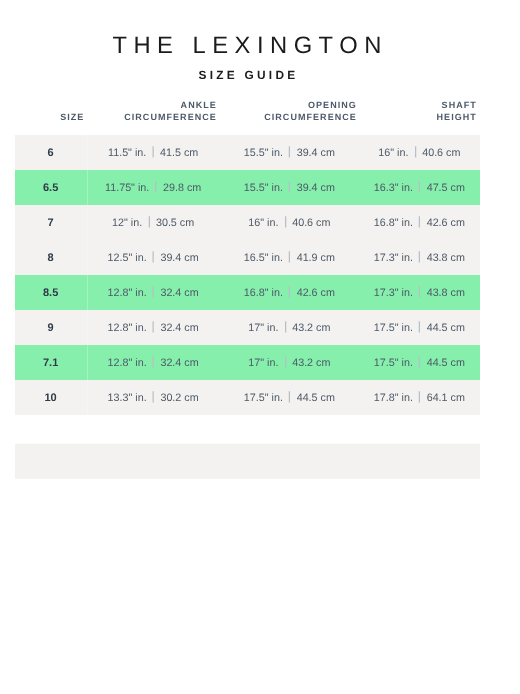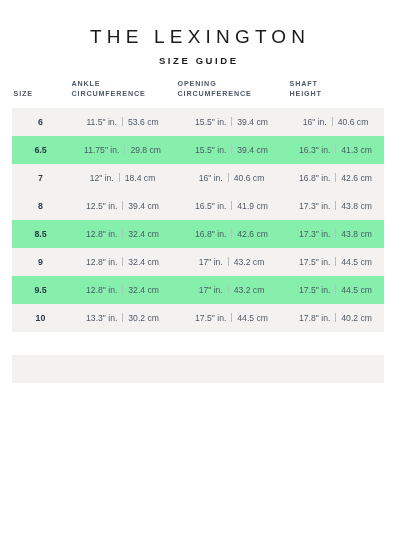--- a/index.html
+++ b/index.html
@@ -63,21 +63,21 @@
   table.size-table col.c-opening  { width: 112px; }
   table.size-table col.c-shaft    { width: 96px; }
 
   thead th {
     padding: 0 2px 9px 2px;
     font-size: 7.2px;
     line-height: 10px;
     font-weight: 700;
     letter-spacing: 0.85px;
     color: #4d5a68;
-    text-align: left;
+    text-align: right;
     vertical-align: bottom;
     text-transform: uppercase;
     white-space: pre-line;
     margin-top: 12px;
   }
 
   tbody td {
     height: 28px;
     padding: 0 2px;
     text-align: center;
@@ -146,33 +146,33 @@
 CIRCUMFERENCE</th>
           <th>OPENING
 CIRCUMFERENCE</th>
           <th>SHAFT
 HEIGHT</th>
         </tr>
       </thead>
       <tbody id="table-body">
           <tr class="shaded">
             <td class="size-cell">6</td>
-            <td><span class="meas"><span>11.5" in.</span><span class="sep"></span><span>53.6 cm</span></span></td>
+            <td><span class="meas"><span>11.5" in.</span><span class="sep"></span><span>41.5 cm</span></span></td>
             <td><span class="meas"><span>15.5" in.</span><span class="sep"></span><span>39.4 cm</span></span></td>
             <td><span class="meas"><span>16" in.</span><span class="sep"></span><span>40.6 cm</span></span></td>
           </tr>
           <tr class="plain">
             <td class="size-cell">6.5</td>
             <td><span class="meas"><span>11.75" in.</span><span class="sep"></span><span>29.8 cm</span></span></td>
             <td><span class="meas"><span>15.5" in.</span><span class="sep"></span><span>39.4 cm</span></span></td>
-            <td><span class="meas"><span>16.3" in.</span><span class="sep"></span><span>41.3 cm</span></span></td>
+            <td><span class="meas"><span>16.3" in.</span><span class="sep"></span><span>47.5 cm</span></span></td>
           </tr>
           <tr class="shaded">
             <td class="size-cell">7</td>
-            <td><span class="meas"><span>12" in.</span><span class="sep"></span><span>18.4 cm</span></span></td>
+            <td><span class="meas"><span>12" in.</span><span class="sep"></span><span>30.5 cm</span></span></td>
             <td><span class="meas"><span>16" in.</span><span class="sep"></span><span>40.6 cm</span></span></td>
             <td><span class="meas"><span>16.8" in.</span><span class="sep"></span><span>42.6 cm</span></span></td>
           </tr>
           <tr class="shaded">
             <td class="size-cell">8</td>
             <td><span class="meas"><span>12.5" in.</span><span class="sep"></span><span>39.4 cm</span></span></td>
             <td><span class="meas"><span>16.5" in.</span><span class="sep"></span><span>41.9 cm</span></span></td>
             <td><span class="meas"><span>17.3" in.</span><span class="sep"></span><span>43.8 cm</span></span></td>
           </tr>
           <tr class="plain">
@@ -181,30 +181,30 @@
             <td><span class="meas"><span>16.8" in.</span><span class="sep"></span><span>42.6 cm</span></span></td>
             <td><span class="meas"><span>17.3" in.</span><span class="sep"></span><span>43.8 cm</span></span></td>
           </tr>
           <tr class="shaded">
             <td class="size-cell">9</td>
             <td><span class="meas"><span>12.8" in.</span><span class="sep"></span><span>32.4 cm</span></span></td>
             <td><span class="meas"><span>17" in.</span><span class="sep"></span><span>43.2 cm</span></span></td>
             <td><span class="meas"><span>17.5" in.</span><span class="sep"></span><span>44.5 cm</span></span></td>
           </tr>
           <tr class="plain">
-            <td class="size-cell">9.5</td>
+            <td class="size-cell">7.1</td>
             <td><span class="meas"><span>12.8" in.</span><span class="sep"></span><span>32.4 cm</span></span></td>
             <td><span class="meas"><span>17" in.</span><span class="sep"></span><span>43.2 cm</span></span></td>
             <td><span class="meas"><span>17.5" in.</span><span class="sep"></span><span>44.5 cm</span></span></td>
           </tr>
           <tr class="shaded">
             <td class="size-cell">10</td>
             <td><span class="meas"><span>13.3" in.</span><span class="sep"></span><span>30.2 cm</span></span></td>
             <td><span class="meas"><span>17.5" in.</span><span class="sep"></span><span>44.5 cm</span></span></td>
-            <td><span class="meas"><span>17.8" in.</span><span class="sep"></span><span>40.2 cm</span></span></td>
+            <td><span class="meas"><span>17.8" in.</span><span class="sep"></span><span>64.1 cm</span></span></td>
           </tr>
         </tbody>
     </table>
   </div>
 
   <div class="filler-row"></div>
 
 </div>
 
 </body></html>

